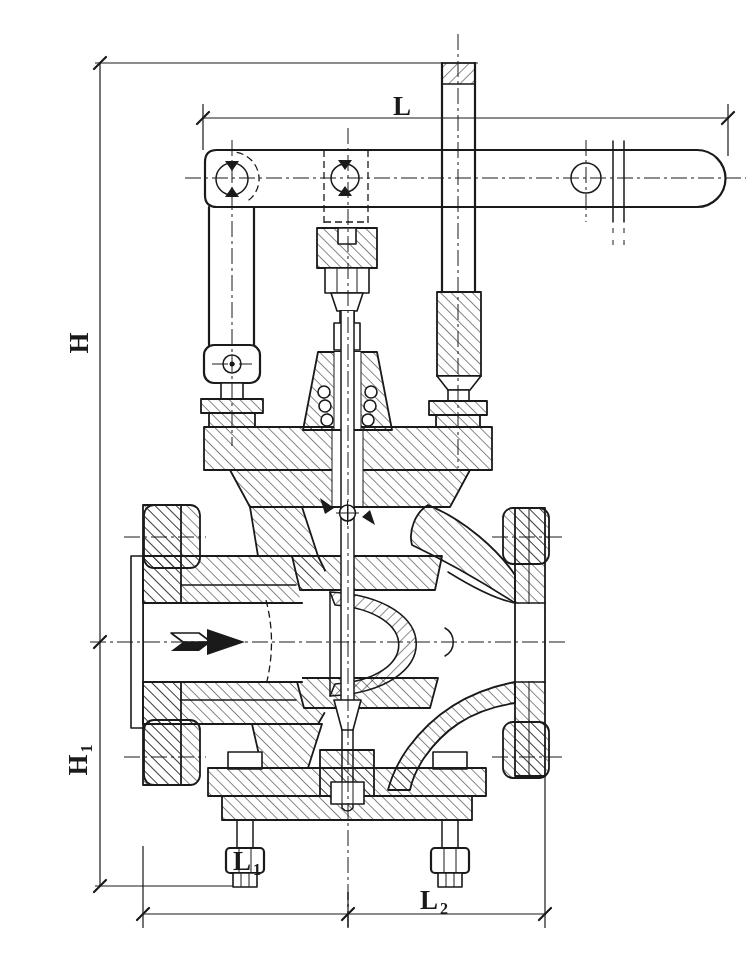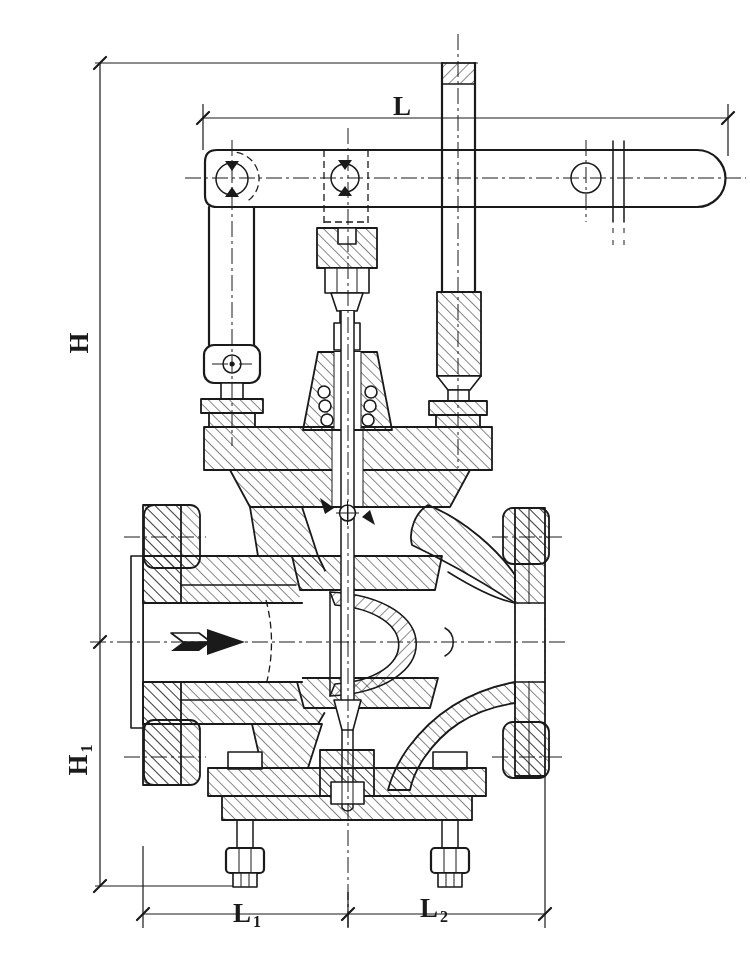--- a/index.html
+++ b/index.html
@@ -218,16 +218,16 @@
     <path class="cl" d="M212,364 H252"></path>
   </g>
 </svg>
 
 <div class="lbl" style="left:373px; top:91px; width:60px;"><span>L</span><span class="sub"></span></div>
 
 <div class="lbl vert" style="left:64px; top:322px; width:40px; height:40px;"><span>H</span><span class="sub"></span></div>
 
 <div class="lbl vert" style="left:55px; top:740px; width:56px; height:40px;"><span>H</span><span class="sub">1</span></div>
 
-<div class="lbl" style="left:217px; top:898px; width:60px;"><span>L</span><span class="sub">1</span></div>
-
-<div class="lbl" style="left:404px; top:885px; width:60px;margin-top:8px;"><span>L</span><span class="sub">2</span></div>
+<div class="lbl" style="left:217px; top:846px; width:60px;"><span>L</span><span class="sub">1</span></div>
+
+<div class="lbl" style="left:404px; top:885px; width:60px;"><span>L</span><span class="sub">2</span></div>
 </div>
 
 </body></html>

